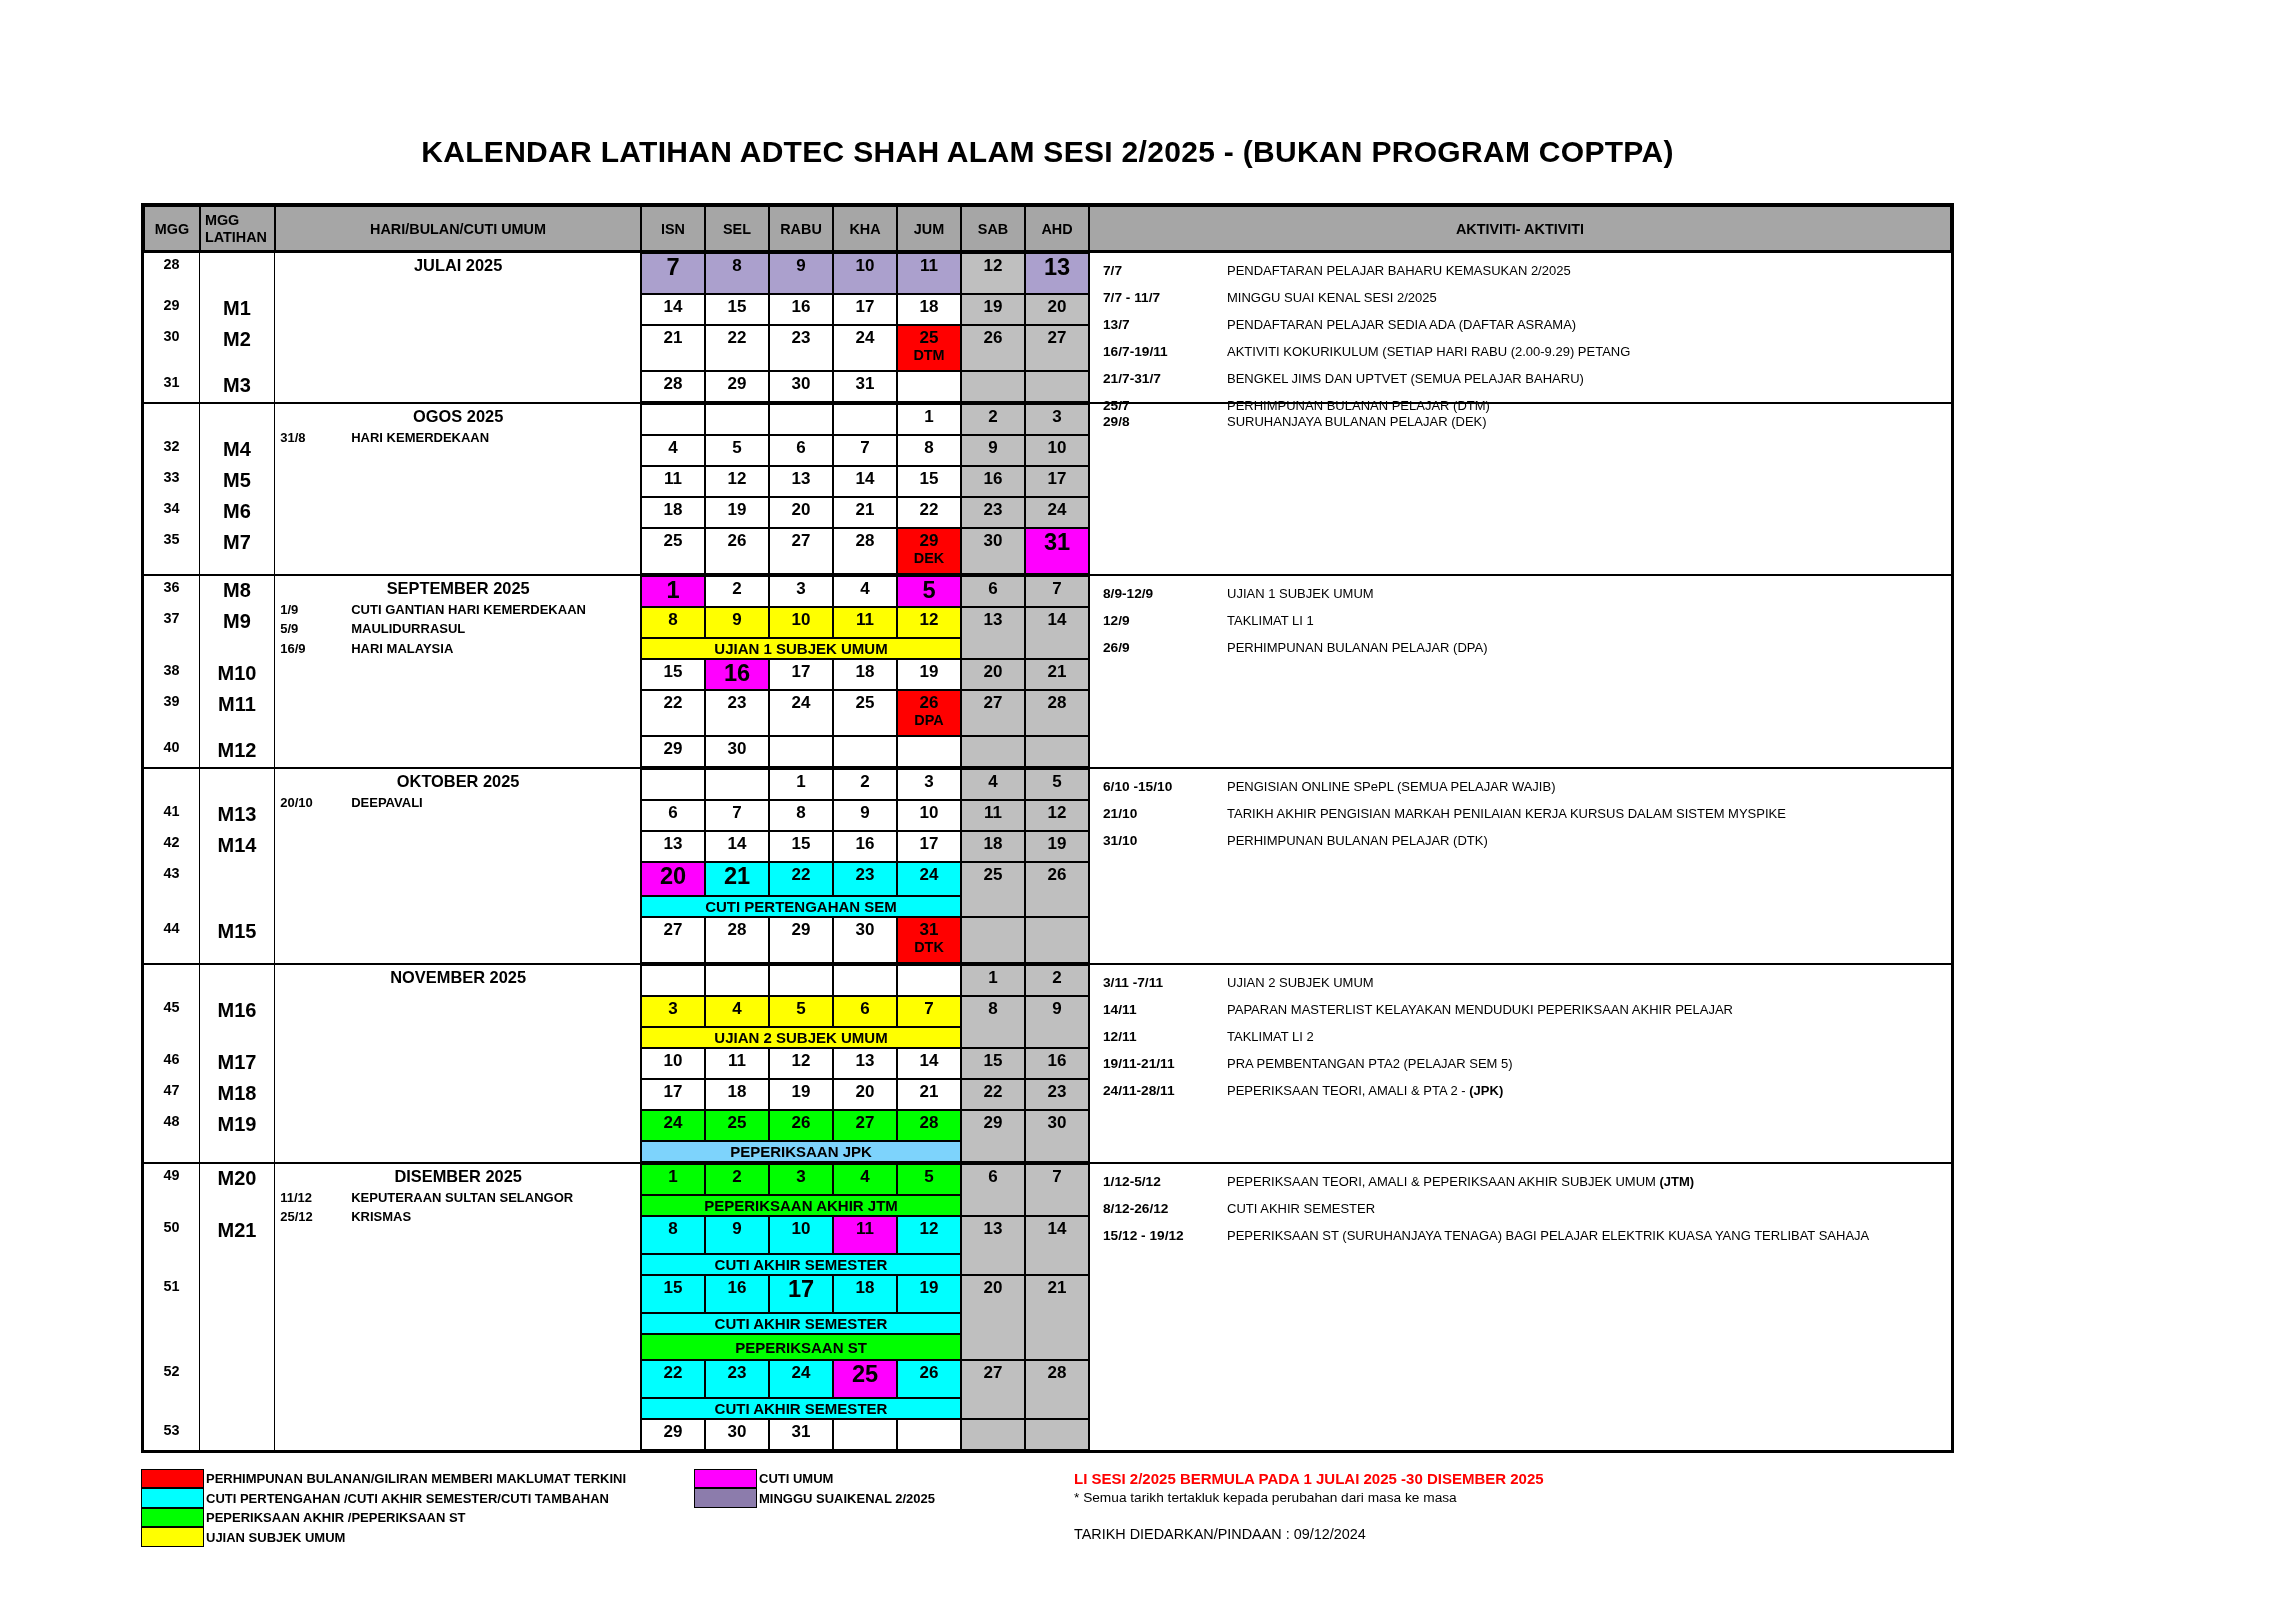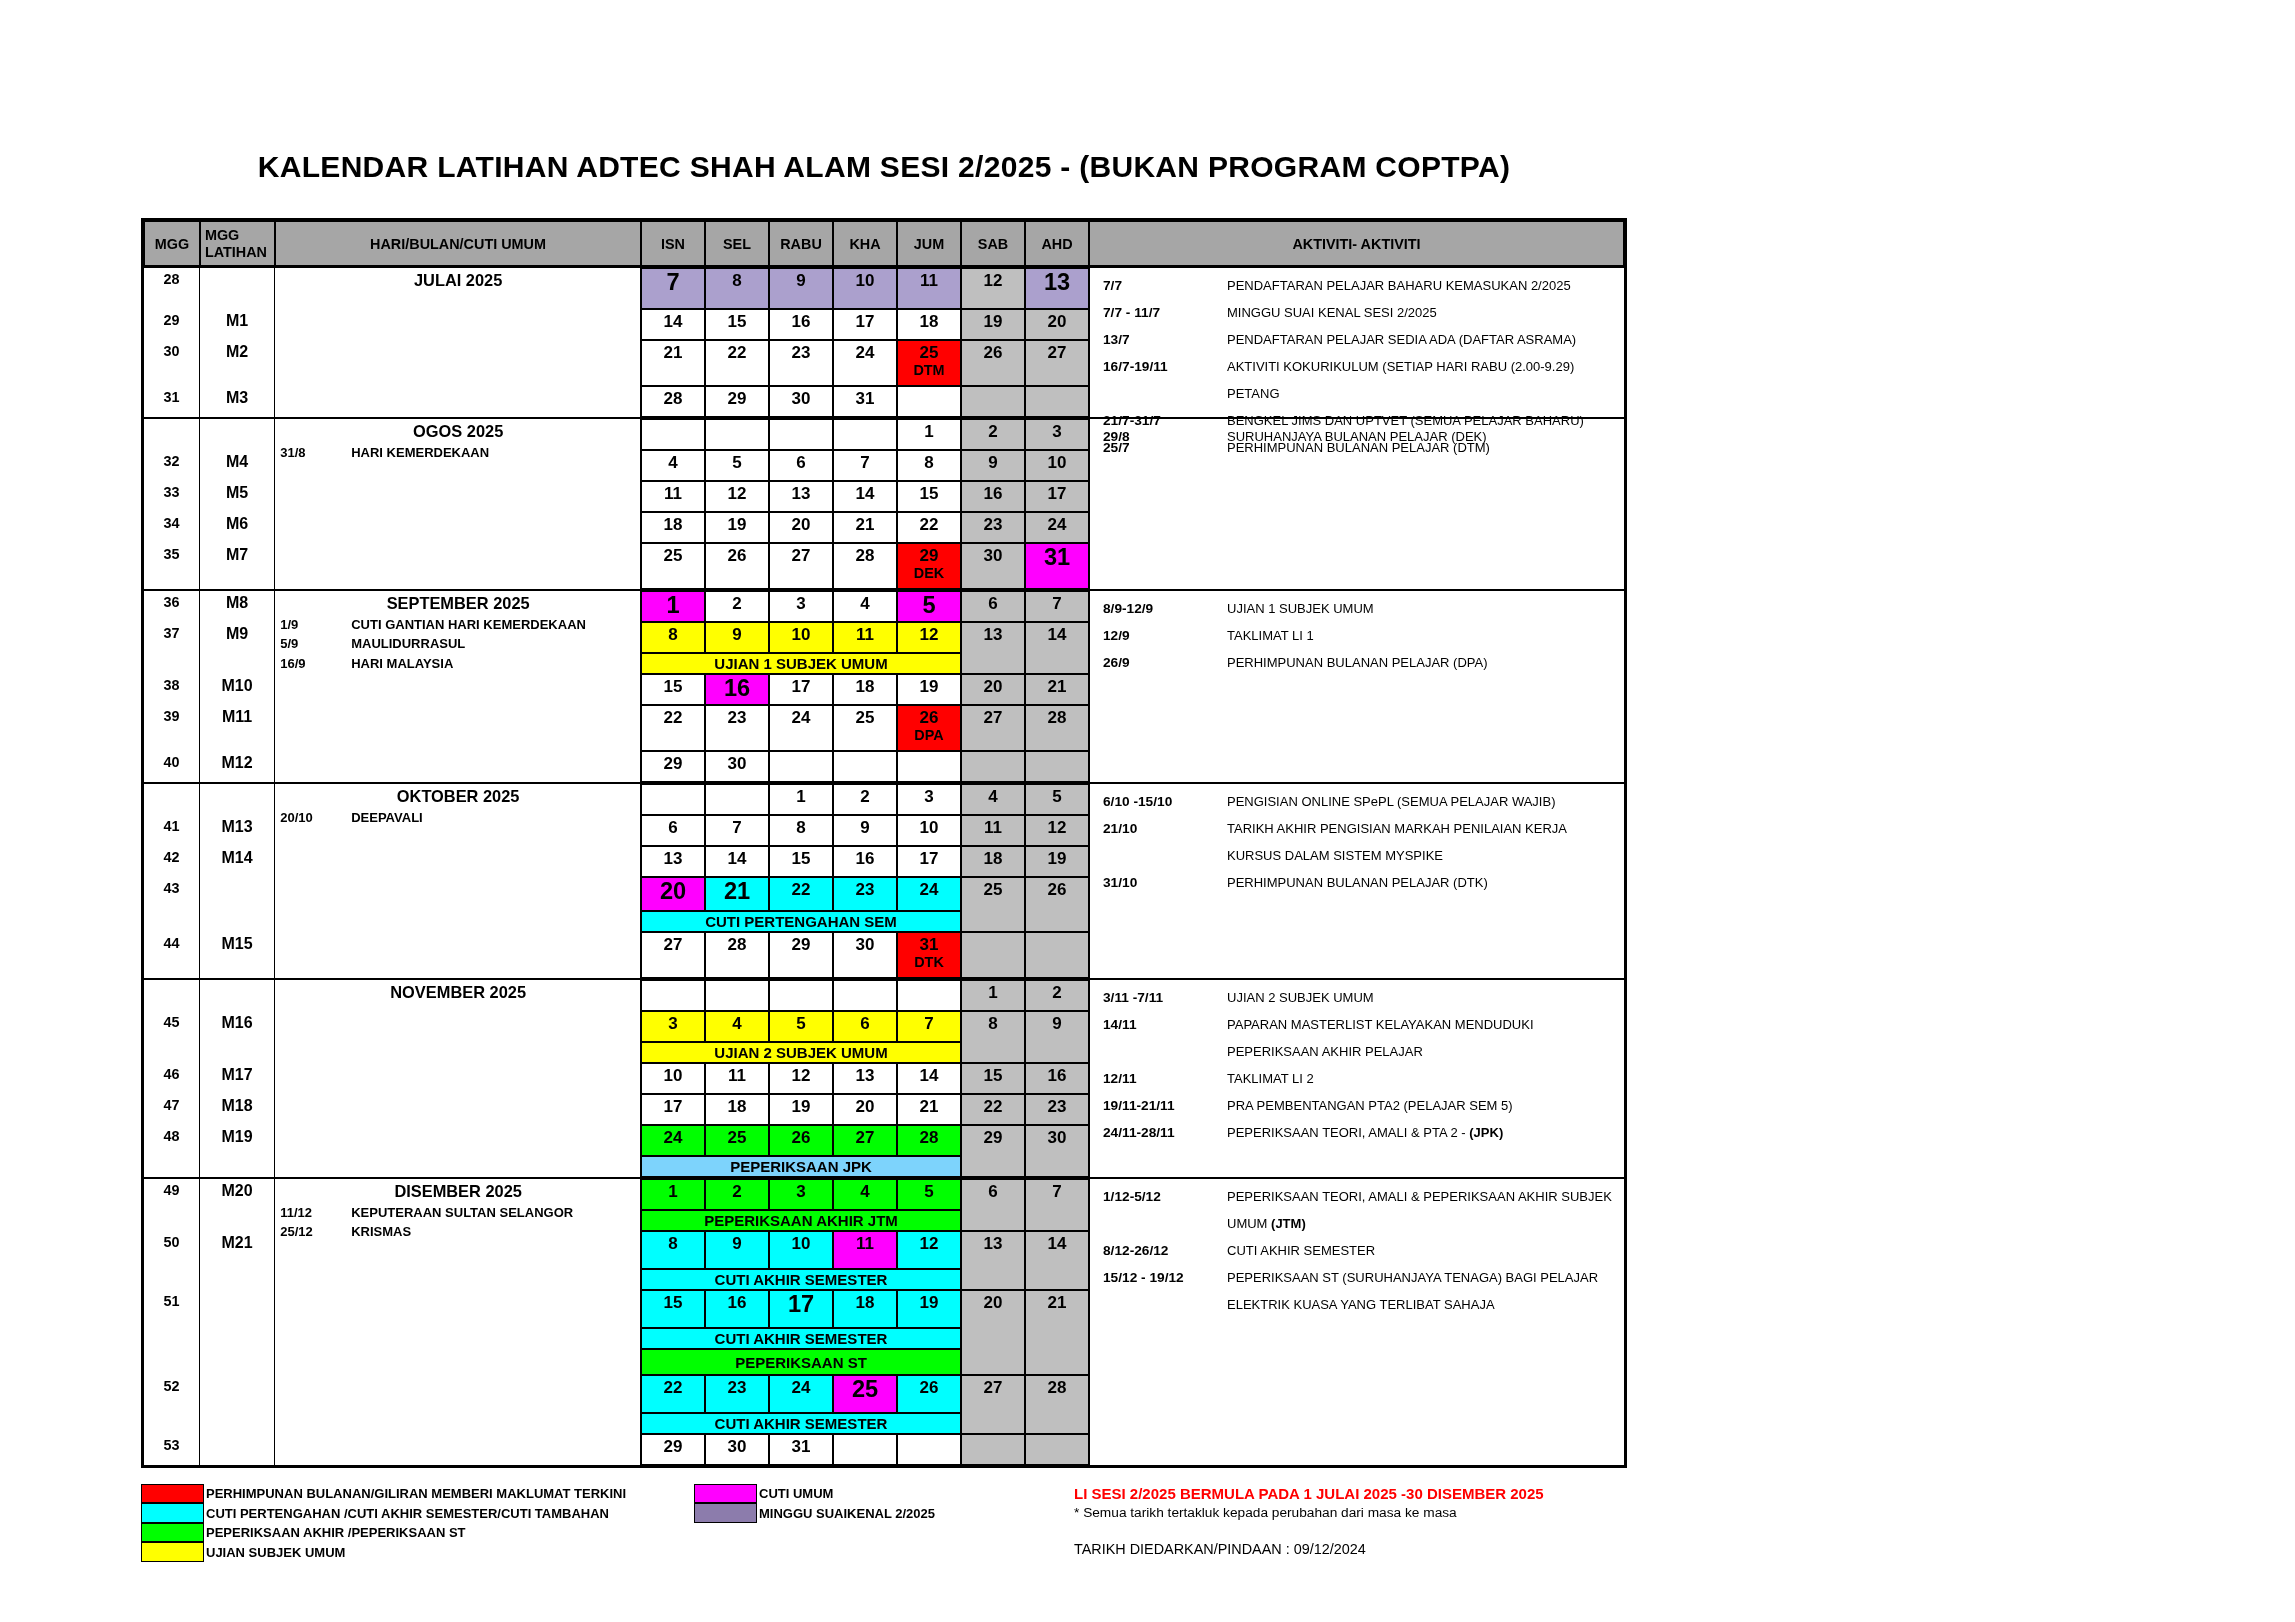--- a/index.html
+++ b/index.html
@@ -1,29 +1,29 @@
 <!DOCTYPE html>
 <html style="font-size:10.5px"><head>
 <meta charset="utf-8">
 <style>
   html,body{margin:0;padding:0;background:#fff;}
   .page{position:relative;width:2295px;height:1623px;background:#fff;overflow:hidden;
         font-family:"Liberation Sans","DejaVu Sans",sans-serif;color:#000;}
-  .content{position:absolute;left:141px;top:150px;width:1486px;}
+  .content{position:absolute;left:141px;top:135px;width:1813px;}
   .title{text-align:center;font-size:30px;font-weight:bold;letter-spacing:0.3px;margin-bottom:34px;}
   .cal{border:3.3px solid #000;background:#fff;}
   .grid{display:grid;grid-template-columns:56px 75px 366px repeat(7,64px) minmax(0,1fr);}
   .thead{background:#A6A6A6;}
   .thead .hc{border:1.3px solid #000;display:flex;align-items:center;justify-content:center;
              font-weight:bold;font-size:14.4px;min-height:43px;text-align:center;}
   .thead .hc.left{justify-content:flex-start;padding-left:3.9px;text-align:left;white-space:pre-line;line-height:1.15;}
   .month-block{border-top:2.6px solid #000;background:#fff;}
   .mgg-cell,.m-cell{border-right:1.3px solid #000;text-align:center;font-weight:bold;
                     font-size:14.4px;padding-top:3.3px;}
-  .m-cell{font-size:16px;}
+  .m-cell{font-size:20px;}
   .hari-cell{border-right:1.3px solid #000;padding:2.6px 3.9px 2.6px 5.2px;}
   .month-name{text-align:center;font-weight:bold;font-size:16.4px;margin-bottom:2px;}
   .holiday-row{display:flex;font-size:13px;font-weight:600;line-height:19.6px;}
   .holiday-row .hdate{width:71px;font-weight:bold;flex:none;}
   .day-cell{border:1.3px solid #000;text-align:center;font-weight:bold;font-size:17px;
             padding-top:0.7px;line-height:1.25;}
   .day-cell .num.big{font-size:23.6px;line-height:1.05;}
   .day-cell .sub{font-size:14.4px;font-weight:bold;line-height:1.1;}
   .banner{border:1.3px solid #000;display:flex;align-items:center;justify-content:center;
           font-weight:bold;font-size:15px;}

